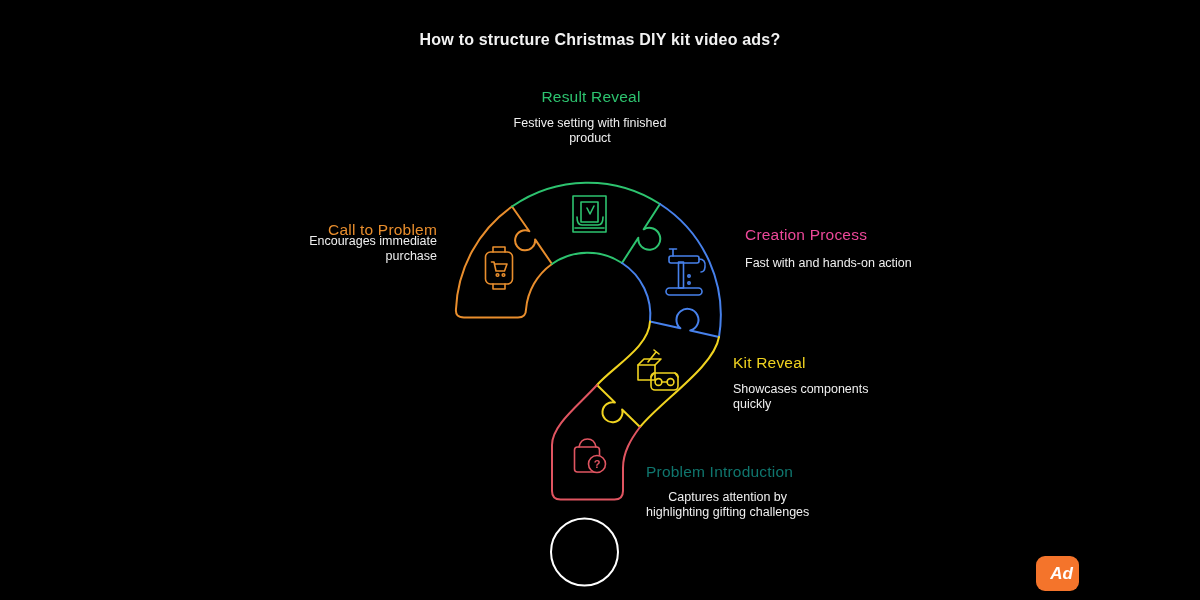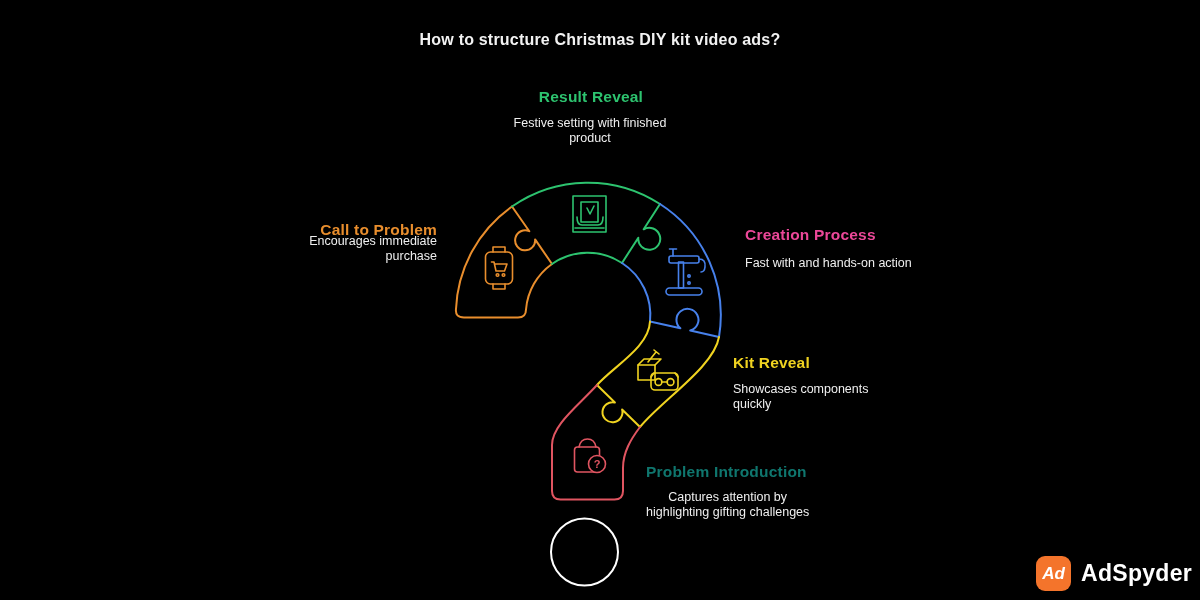--- a/index.html
+++ b/index.html
@@ -14,21 +14,21 @@
   .page-title{
     left:0;right:0;top:31px;
     text-align:center;
     color:#f2f2f2;
     font-size:16px;
     font-weight:700;
     letter-spacing:.2px;
   }
   .step-label{
     font-size:15.5px;
-    font-weight:700;
+    font-weight:400;
     letter-spacing:.2px;
     white-space:nowrap;
   }
   .step-desc{
     font-size:12.5px;
     font-weight:500;
     color:#efefef;
     line-height:15px;
     white-space:pre-line;
   }
@@ -156,15 +156,14 @@
 <div class="abs step-desc" style="left:733px;top:382px;">Showcases components
 quickly</div>
 
 <div class="abs" style="left:646px;top:463px;">
   <div class="step-label" style="color: #0f766e;">Problem Introduction</div>
 </div>
 <div class="abs step-desc" style="left:646px;top:490px;text-align:center;">Captures attention by
 highlighting gifting challenges</div>
 
 <div class="abs logo">
-  <div class="logo-badge" style="background: rgb(244, 116, 43);">Ad</div>
-  <div class="logo-text">AdSpyder</div>
+  <div class="logo-badge" style="background: rgb(244, 116, 43); padding-left: 8px;">Ad</div>
 </div>
 
 </body></html>

